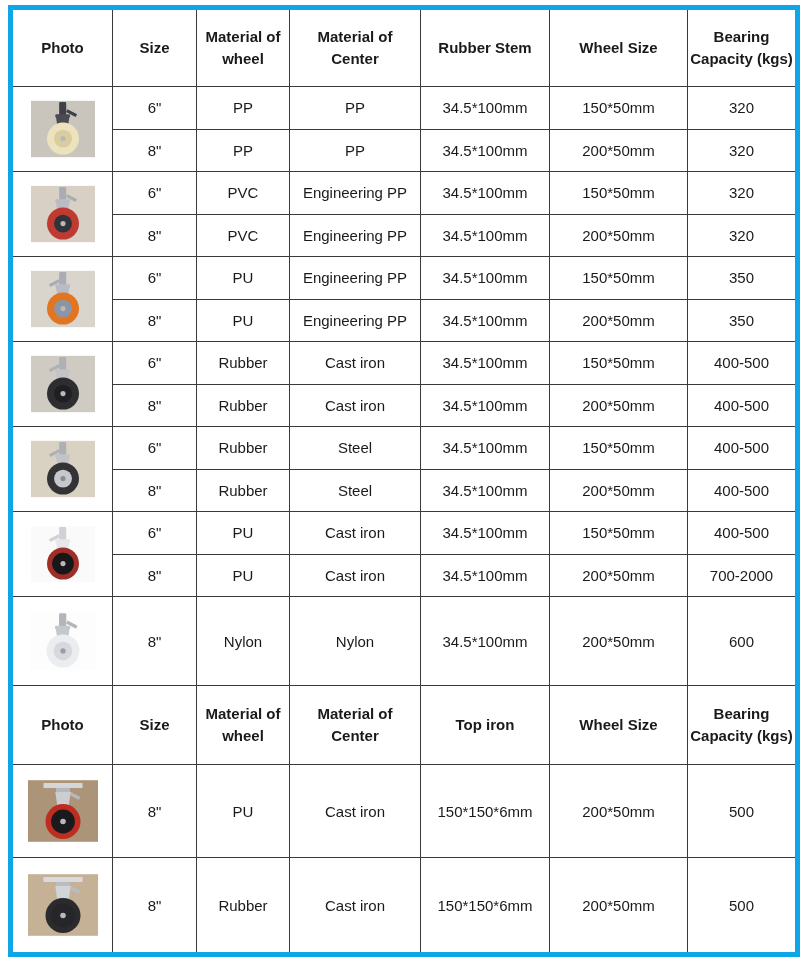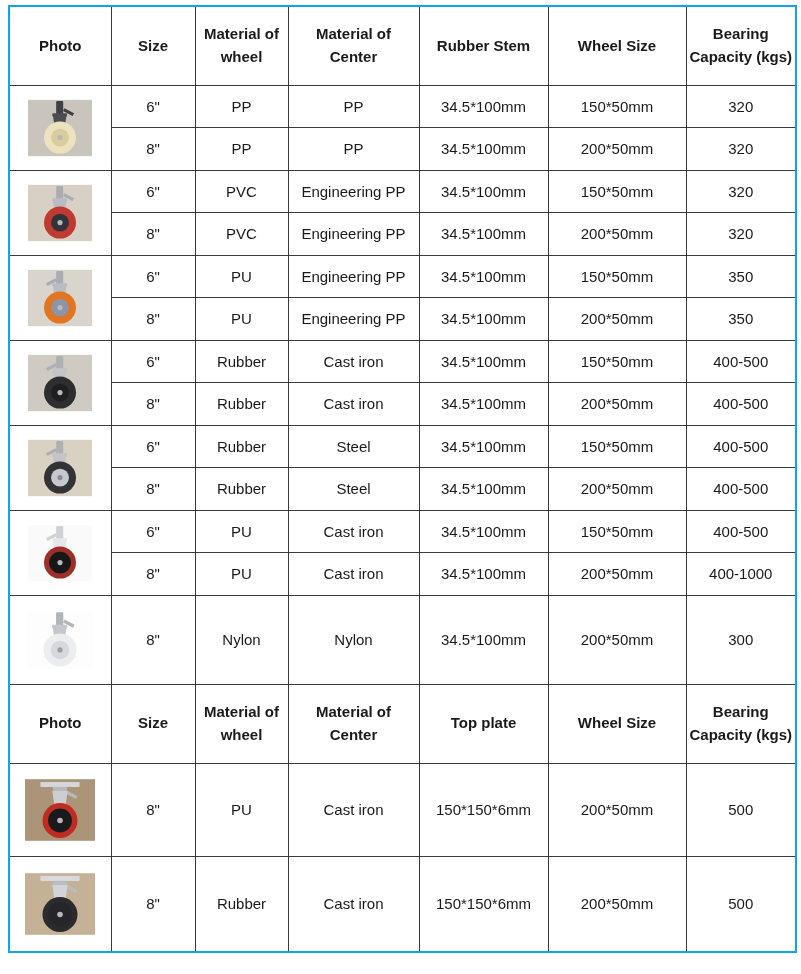--- a/index.html
+++ b/index.html
@@ -1,18 +1,18 @@
 <!DOCTYPE html>
 <html><head>
 <meta charset="utf-8">
 <style>
   html, body { margin:0; padding:0; background:#ffffff; }
   body { font-family:"Liberation Sans", sans-serif; color:#1a1a1a; }
   .sheet { width:801px; height:974px; box-sizing:border-box; padding:5px 6px 6px 8px; background:#fff; }
-  table { border-collapse:collapse; table-layout:fixed; width:787px; border:2px solid #0ea5e9; }
+  table { border-collapse:collapse; table-layout:fixed; width:787px; border:5px solid #0ea5e9; }
   th, td {
     border:1px solid #3a3a3a;
     text-align:center; vertical-align:middle;
     font-size:15px; padding:2px; overflow:hidden;
     word-wrap:break-word;
   }
   th { font-weight:bold; line-height:1.5; }
   tr.hdr  { height:79px; }
   tr.sub  { height:42px; }
   tr.sub2 td { border-top-color:#9b9b9b; }
@@ -212,50 +212,50 @@
     <td>34.5*100mm</td>
     <td>150*50mm</td>
     <td>400-500</td>
   </tr>
   <tr class="sub sub2">
     <td>8"</td>
     <td>PU</td>
     <td>Cast iron</td>
     <td>34.5*100mm</td>
     <td>200*50mm</td>
-    <td>400-1000</td>
+    <td>700-2000</td>
   </tr>
 
   <tr class="tall">
     <td class="photo-cell">
       <svg class="caster" width="66" height="82" viewBox="0 0 100 88">
         <rect width="100" height="88" fill="#fdfdfd"></rect>
         <rect x="44" y="2" width="11" height="21" rx="2" fill="#b2b5ba"></rect>
         <rect x="57" y="13" width="17" height="5" transform="rotate(28 57 13)" fill="#b2b5ba"></rect>
         <rect x="38" y="21" width="23" height="5" rx="1" fill="#c4c7cc"></rect>
         <path d="M39 25 L60 25 L56 52 L43 52 Z" fill="#c4c7cc"></path>
         <circle cx="50" cy="59" r="25" fill="#ecedef"></circle>
         <circle cx="50" cy="59" r="14" fill="#d5d8dc"></circle>
         <circle cx="50" cy="59" r="4" fill="#9a9da2"></circle>
       </svg>
     </td>
     <td>8"</td>
     <td>Nylon</td>
     <td>Nylon</td>
     <td>34.5*100mm</td>
     <td>200*50mm</td>
-    <td>300</td>
+    <td>600</td>
   </tr>
 
   <tr class="hdr">
     <th>Photo</th>
     <th>Size</th>
     <th>Material of wheel</th>
     <th>Material of Center</th>
-    <th>Top plate</th>
+    <th>Top iron</th>
     <th>Wheel Size</th>
     <th>Bearing Capacity (kgs)</th>
   </tr>
 
   <tr class="r14">
     <td class="photo-cell">
       <svg class="caster" width="70" height="86" viewBox="0 0 100 88">
         <rect width="100" height="88" fill="#ab9478"></rect>
         <rect x="22" y="4" width="56" height="7" rx="1" fill="#d4d6da"></rect>
         <rect x="40" y="11" width="20" height="6" fill="#b6b8bc"></rect>

